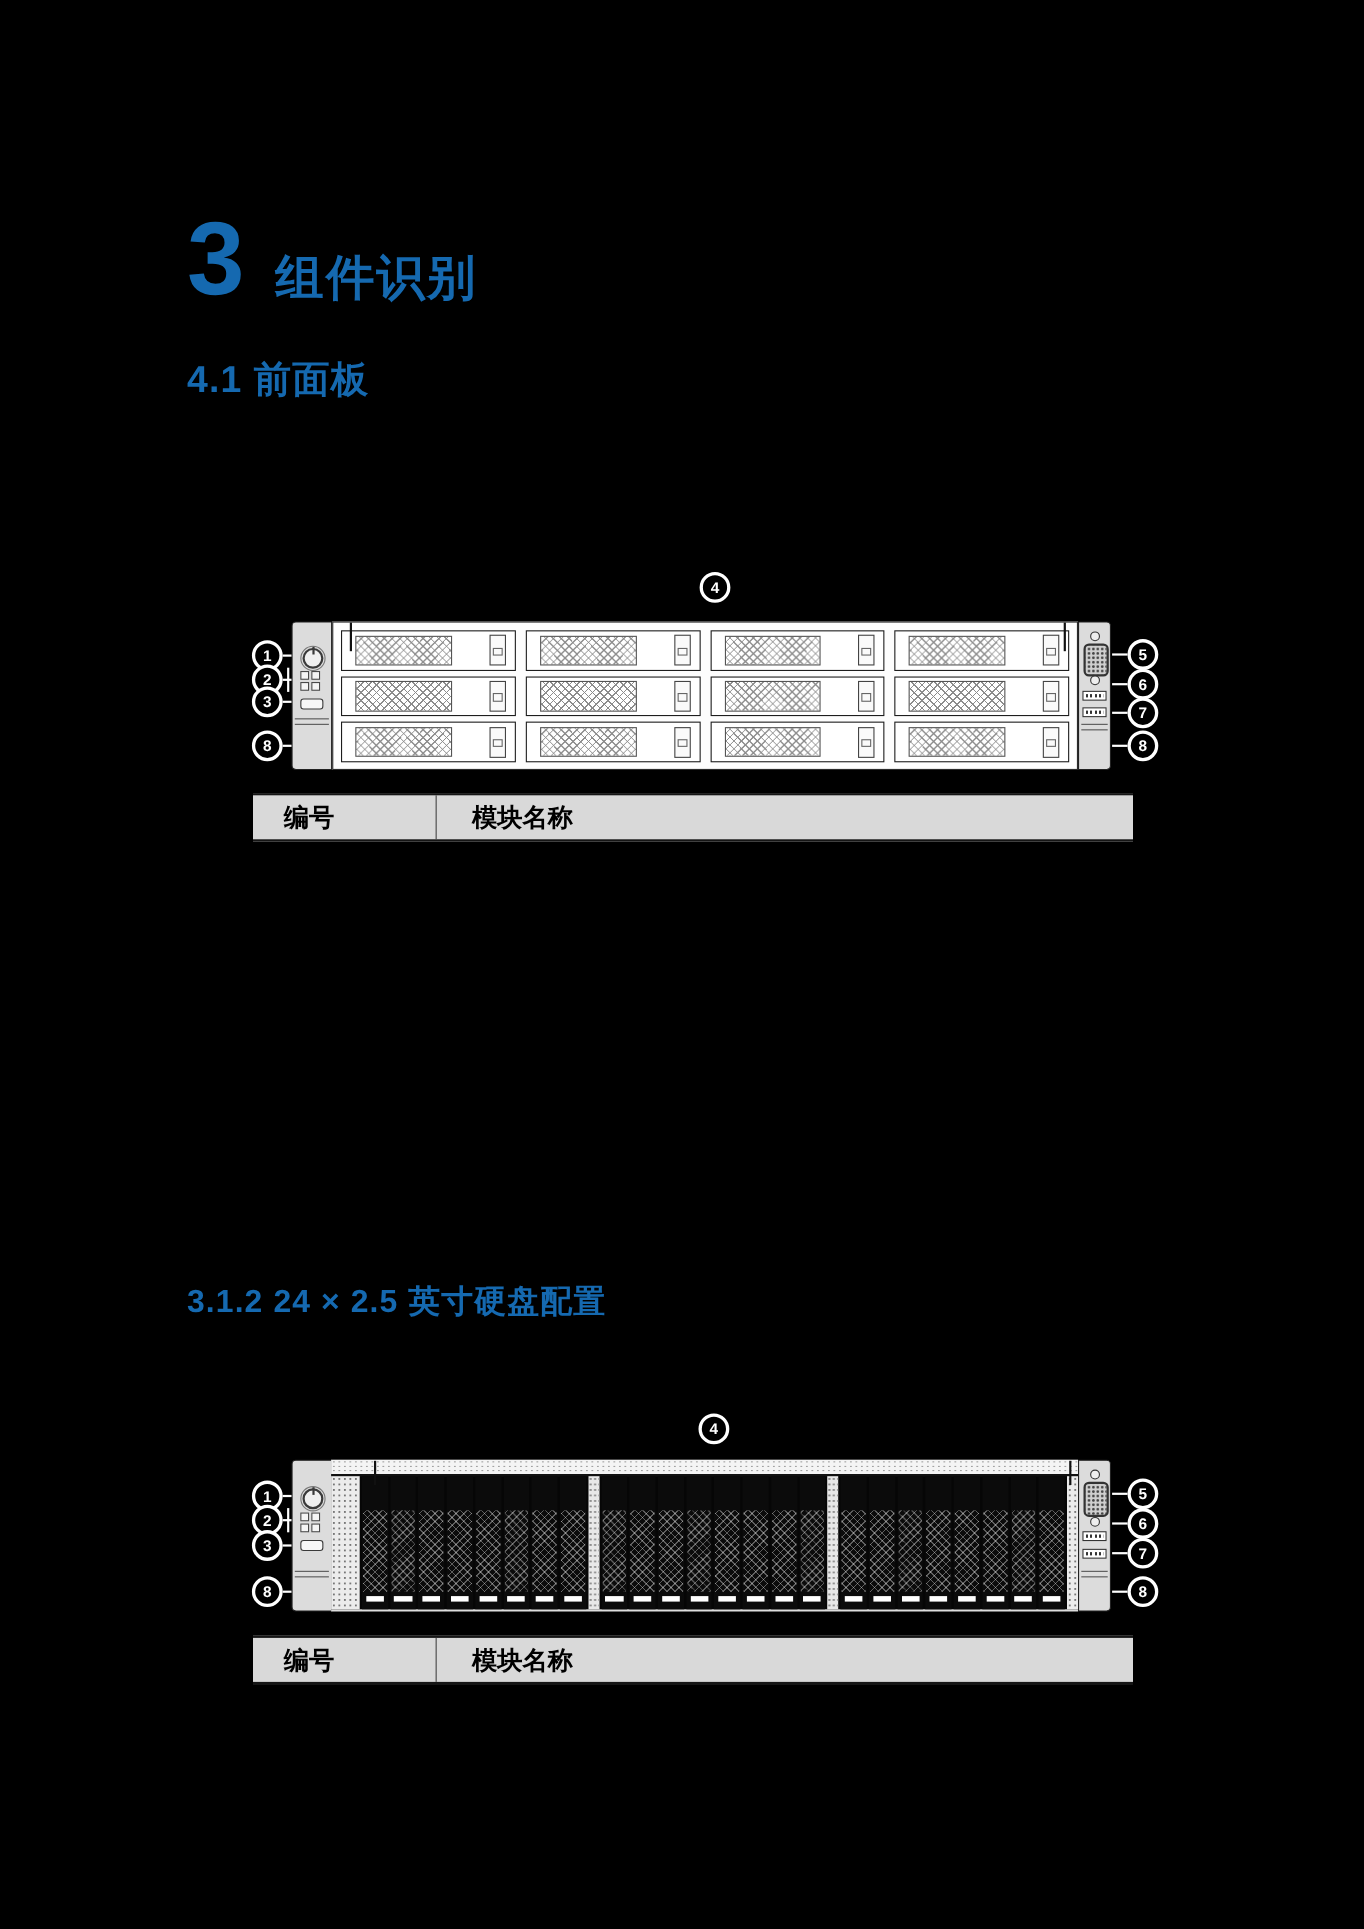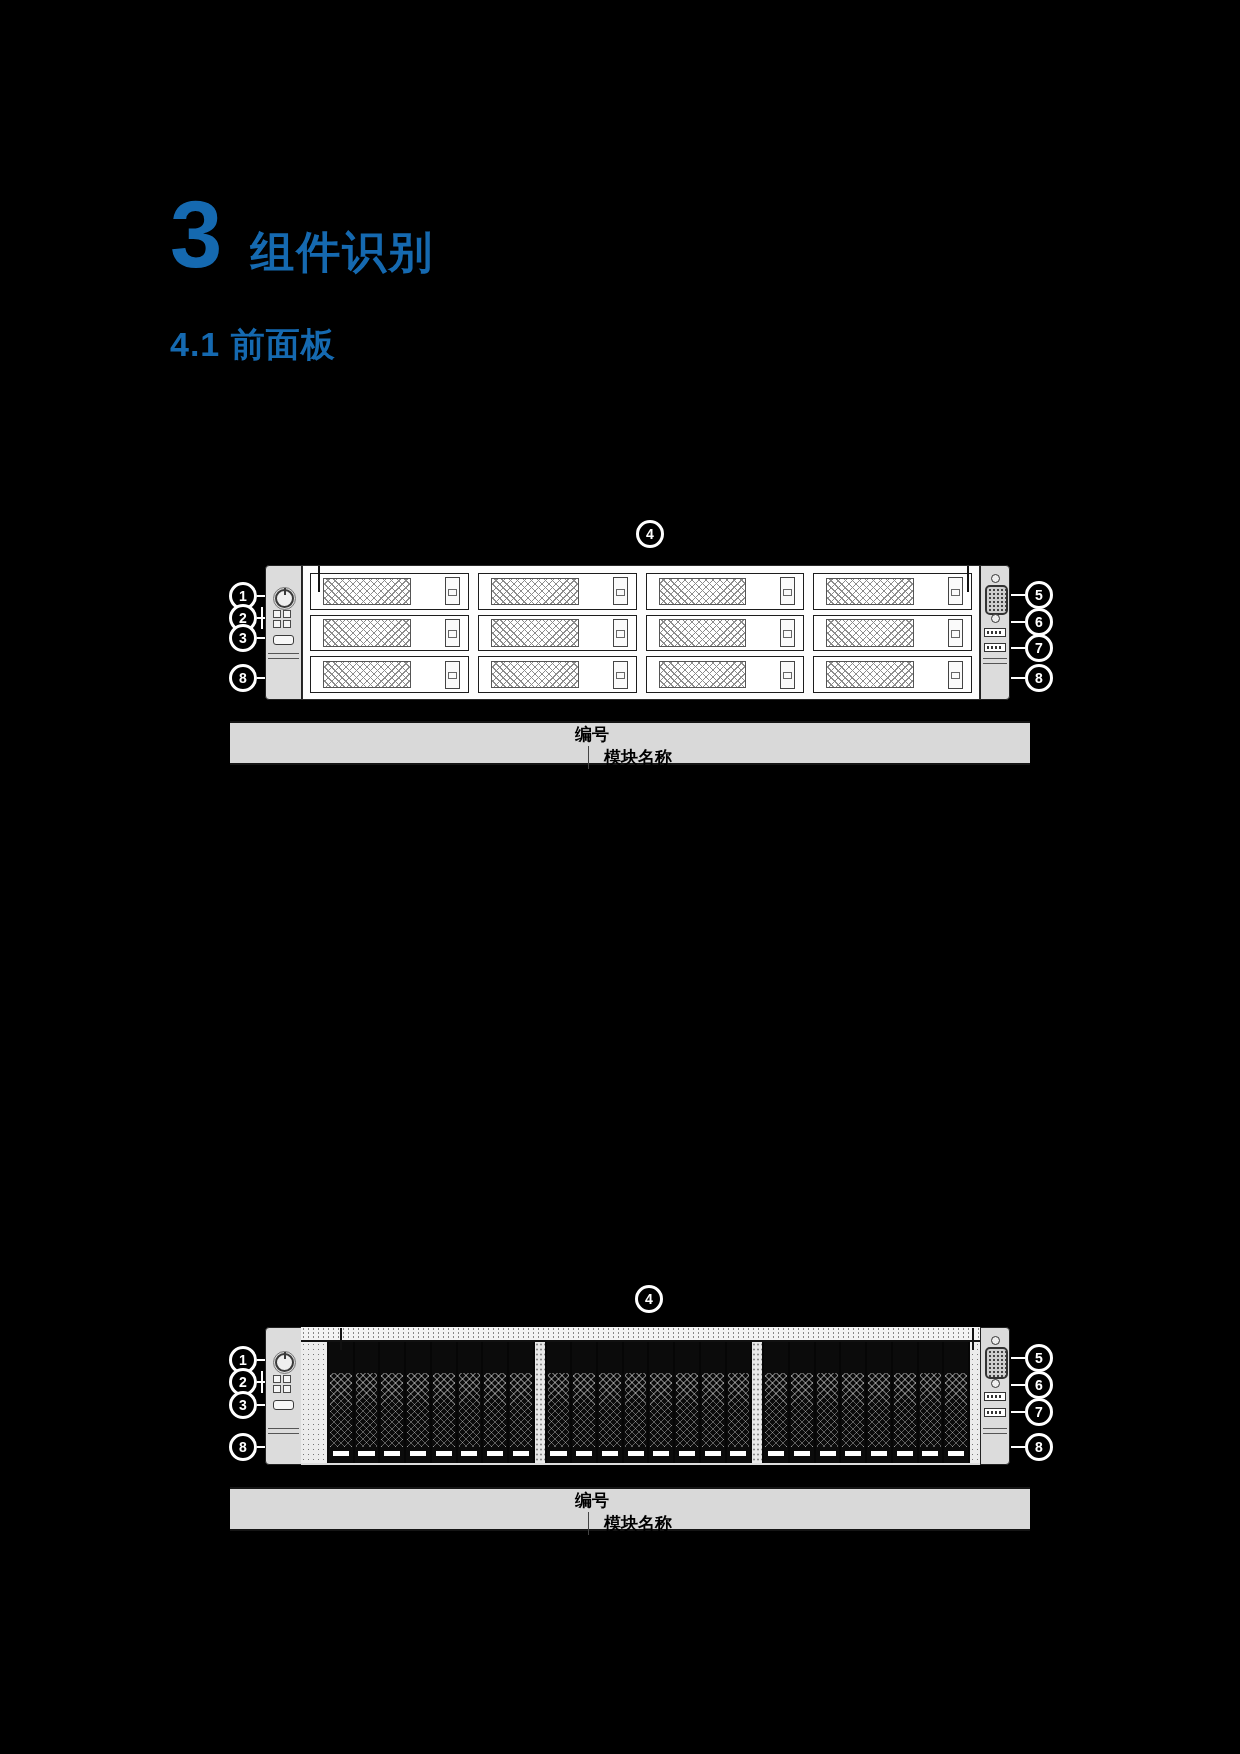--- a/index.html
+++ b/index.html
@@ -105,37 +105,38 @@
     background:
       repeating-linear-gradient(45deg, rgba(255,255,255,.34) 0 1px, transparent 1px 5px),
       repeating-linear-gradient(-45deg, rgba(255,255,255,.34) 0 1px, transparent 1px 5px);
   }
   .slot::after{content:'';position:absolute;left:16%;width:68%;bottom:7px;height:5px;background:#fff;}
 
   
   .tbl{
     position:absolute;left:230px;width:800px;height:44px;background:#D9D9D9;
     border-top:2px solid #151515;border-bottom:2px solid #151515;box-sizing:border-box;
-    display:flex;align-items:center;color:#000;font-size:17px;font-weight:bold;flex-direction:column;
+    display:flex;align-items:center;color:#000;font-size:23px;font-weight:bold;
   }
   #table1{top:721px;}
   #table2{top:1487px;}
   .tbl .c1{width:166px;padding-left:28px;box-sizing:border-box;}
-  .tbl .c2{flex:1;padding-left:15px;border-left:1px solid #444;height:100%;display:flex;align-items:center;}
+  .tbl .c2{flex:1;padding-left:32px;border-left:1px solid #444;height:100%;display:flex;align-items:center;}
 </style>
 </head>
 <body>
 
 <div id="page">
 
   <div id="chapter">
     <span class="ch-num blue">3</span>
     <span class="ch-title blue">组件识别</span>
   </div>
   <div class="h2 blue" id="sec31">4.1  前面板</div>
+  <div class="h3 blue" id="sec312">3.1.2  24 × 2.5 英寸硬盘配置</div>
 
   <div class="server" id="server1">
     <div class="ear left">
       <div class="pwr" style="left:9px;top:23px;"></div>
       <div class="leds" style="left:7px;top:44px;">
           <i></i>
           <i></i>
           <i></i>
           <i></i>
         </div>

